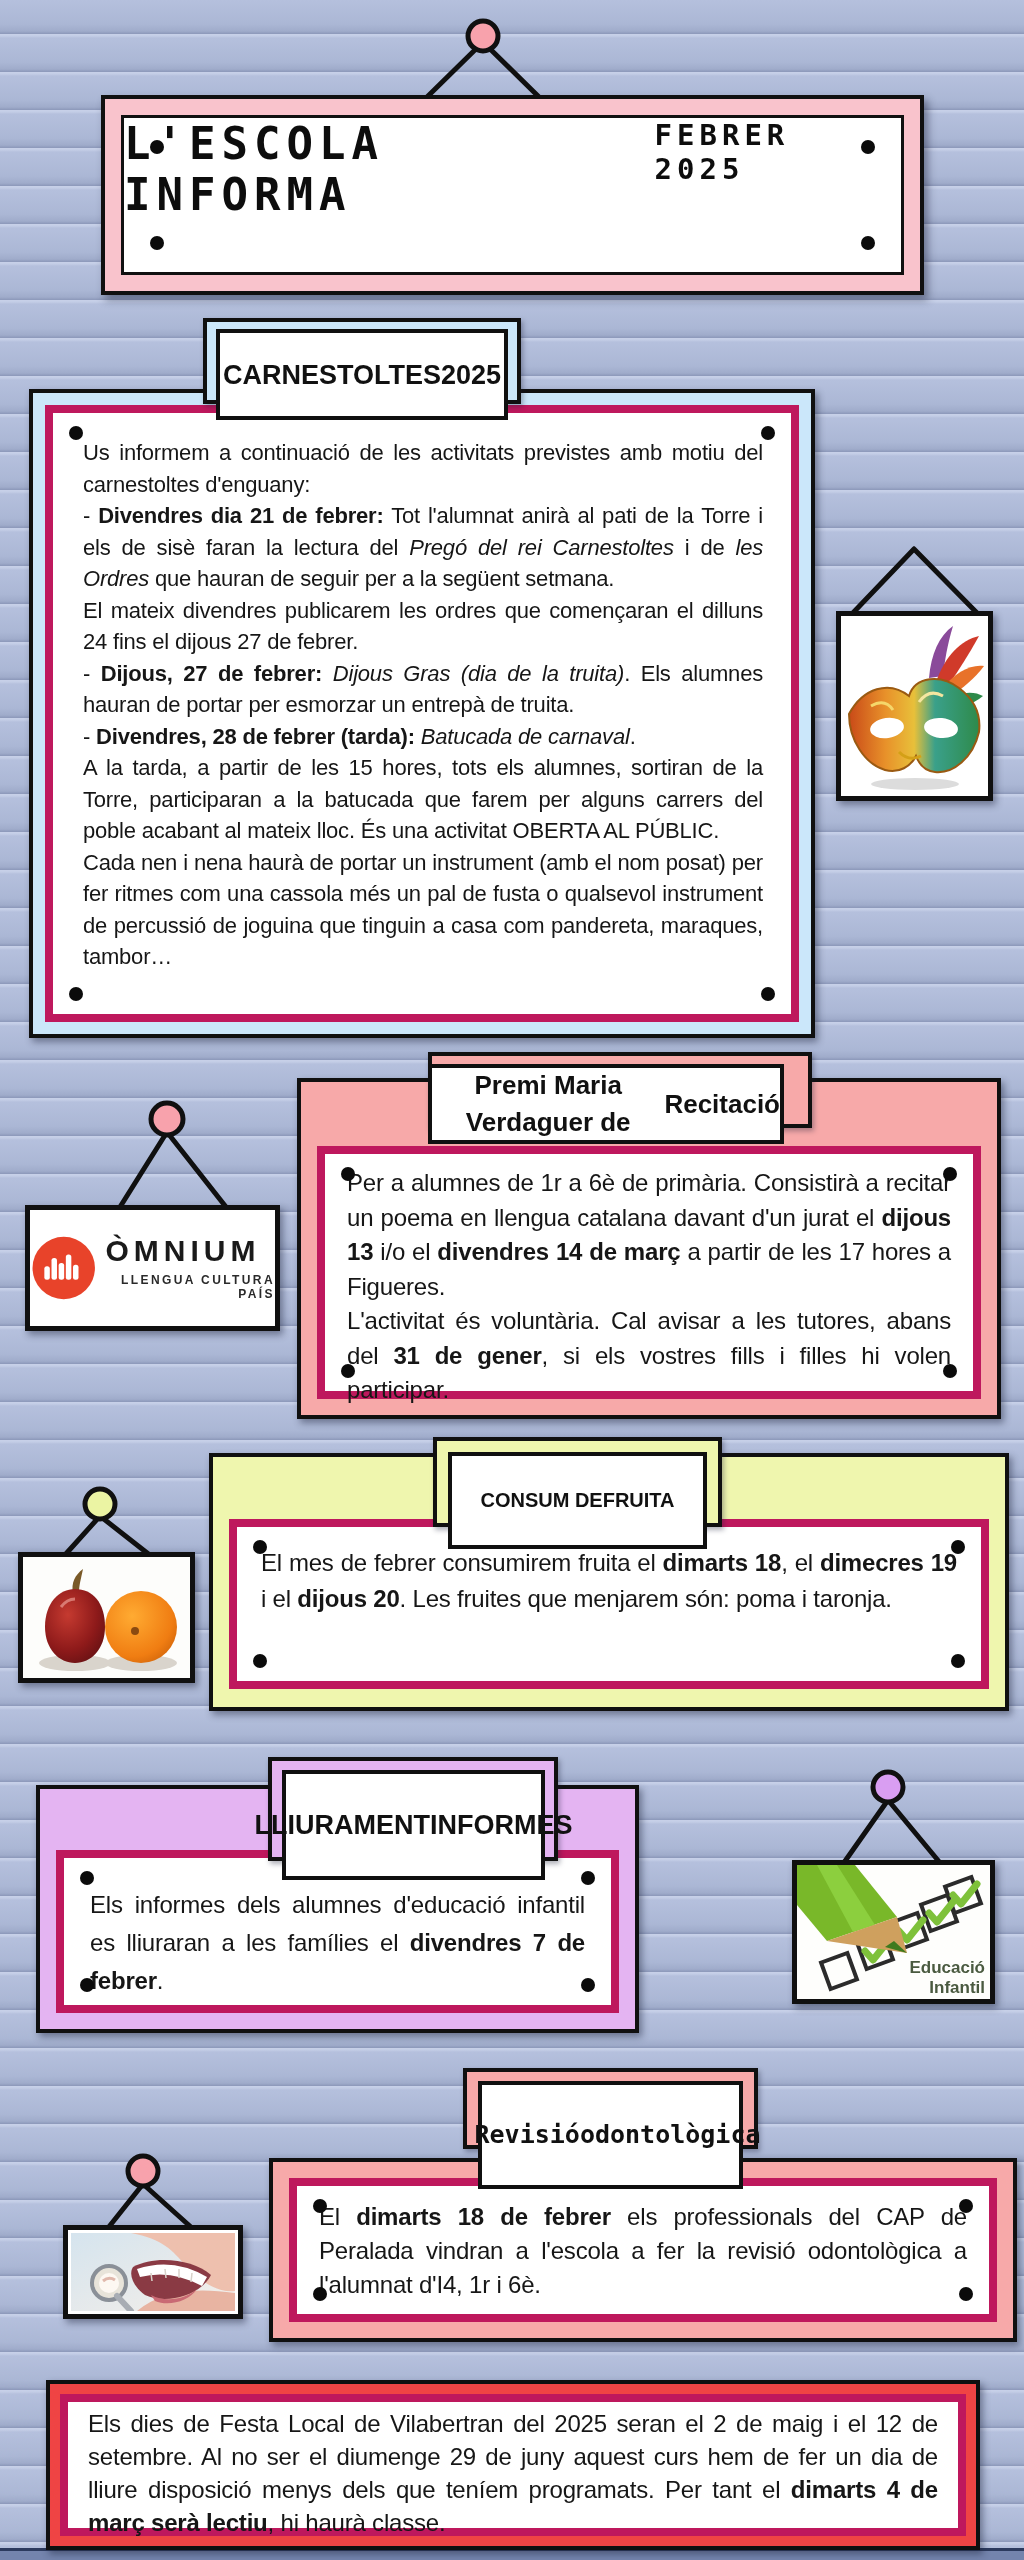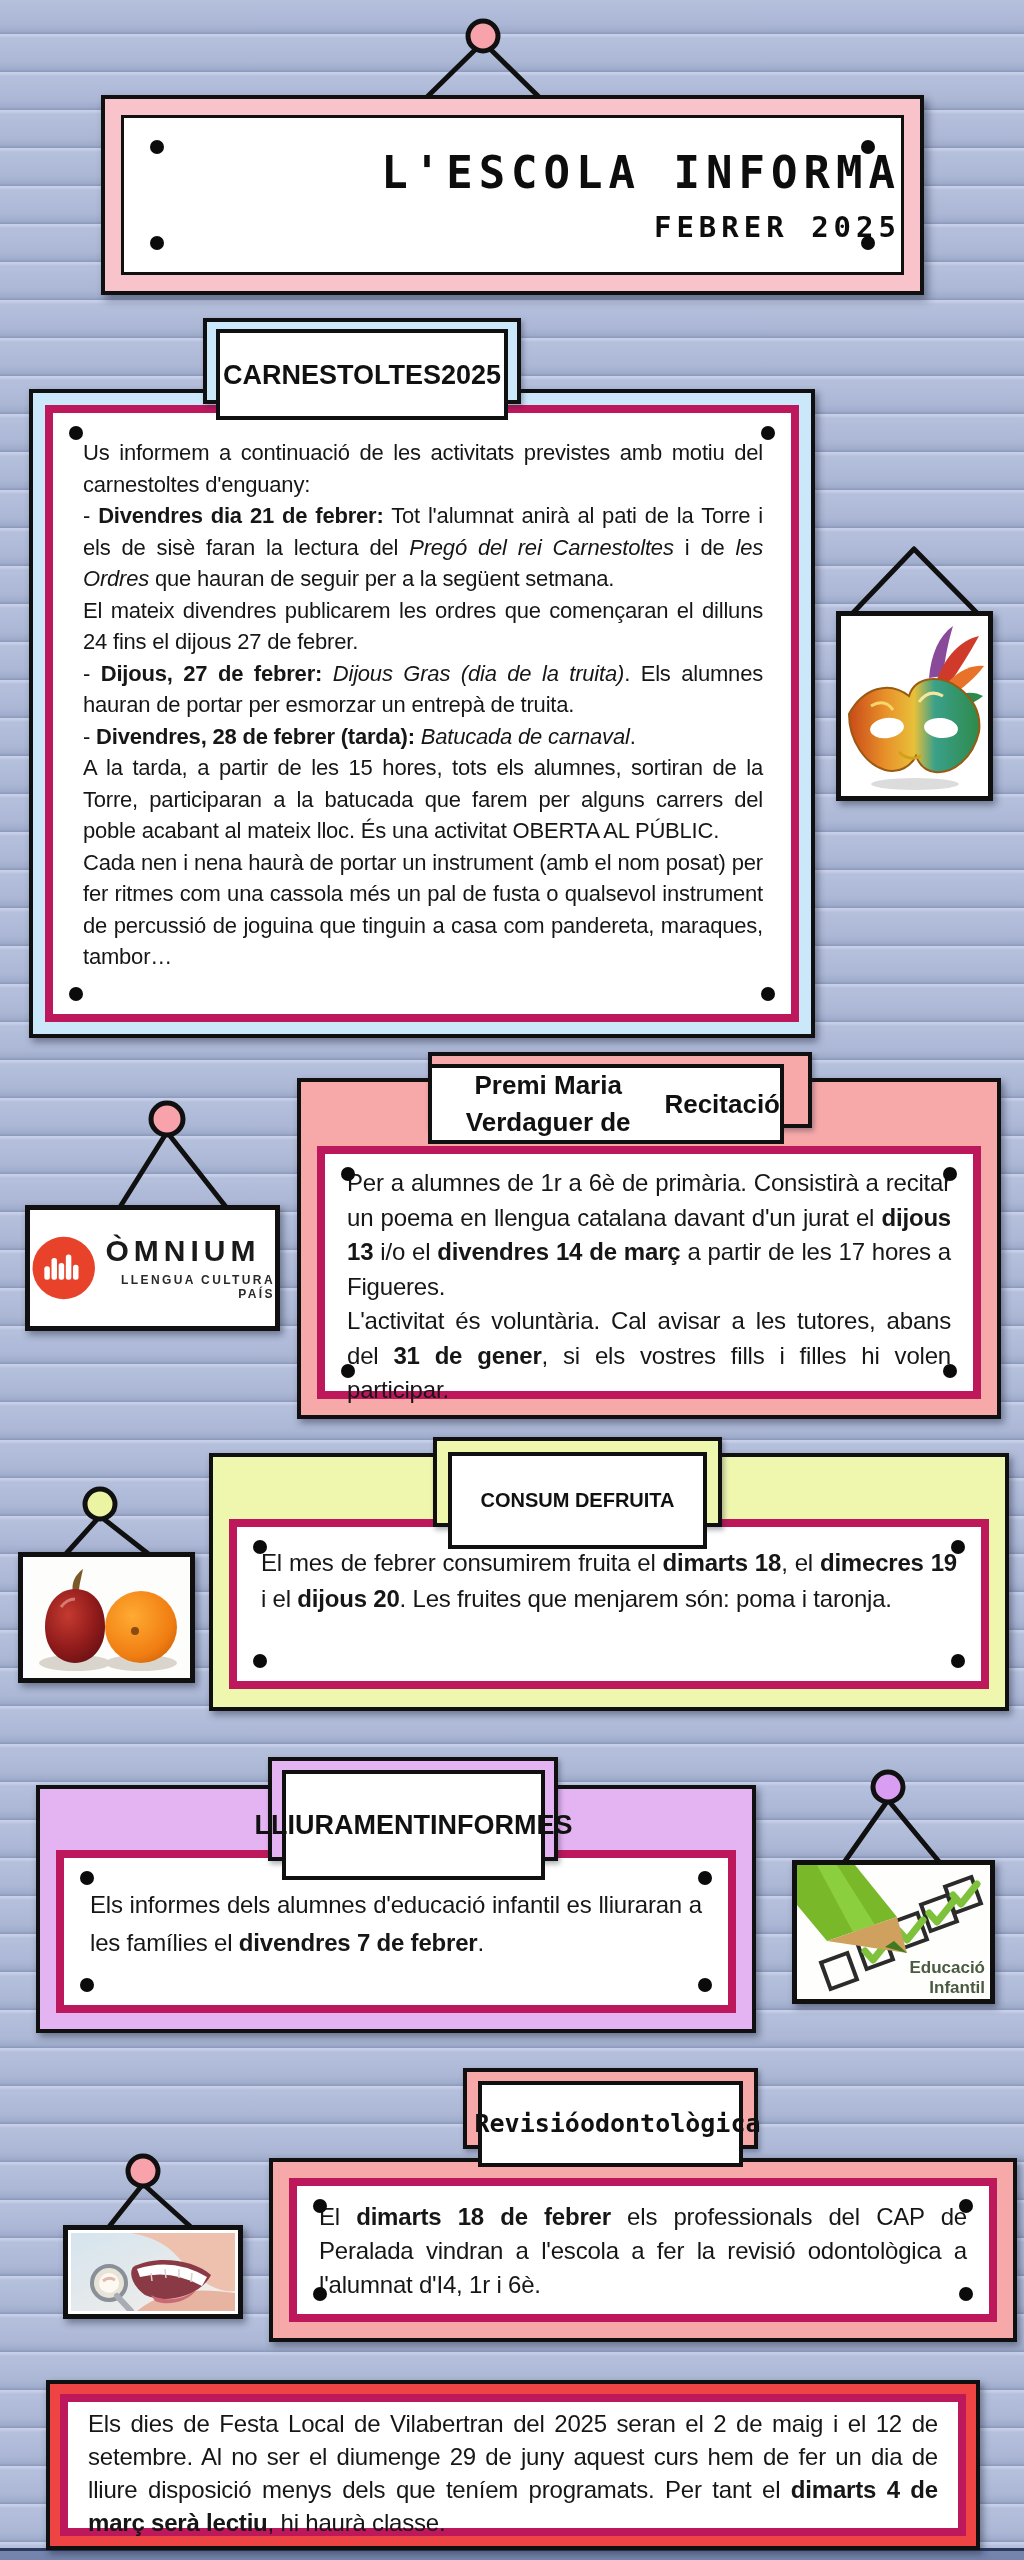--- a/index.html
+++ b/index.html
@@ -20,21 +20,21 @@
   .dot{position:absolute;width:14px;height:14px;border-radius:50%;background:#0b0b0b;z-index:5;}
   .dot.tl{left:16px;top:13px}.dot.tr{right:16px;top:13px}.dot.bl{left:16px;bottom:13px}.dot.br{right:16px;bottom:13px}
   .board .dot.tl{left:26px;top:22px}.board .dot.tr{right:26px;top:22px}
   .board .dot.bl{left:26px;bottom:22px}.board .dot.br{right:26px;bottom:22px}
   .body-text{position:relative;color:#161616;text-align:justify;letter-spacing:-0.2px;}
   .body-text .para{margin:0;}
   #hangers{position:absolute;left:0;top:0;z-index:1;pointer-events:none;}
   
   #title-board{left:101px;top:95px;width:823px;height:200px;z-index:2;position:absolute;border:4px solid #101010;box-sizing:border-box;box-shadow:4px 5px 8px rgba(25,30,55,.45);}
   #title-inner{position:absolute;left:16px;top:16px;right:16px;bottom:16px;background:#fff;border:3px solid #101010;
-     display:flex;flex-direction:column;align-items:flex-end;justify-content:center;gap:12px;}
+     display:flex;align-items:flex-start;justify-content:center;gap:12px;}
   #title-line1{font-family:"DejaVu Sans Mono",monospace;font-weight:bold;font-size:44px;letter-spacing:6px;color:#0d0d0d;}
   #title-line2{font-family:"DejaVu Sans Mono",monospace;font-weight:bold;font-size:29px;letter-spacing:5px;color:#0d0d0d;}
   
   #carn-back{left:203px;top:318px;width:318px;height:86px;}
   #carn-hdr{left:216px;top:329px;width:292px;height:91px;font-size:27px;line-height:36px;}
   #carn-panel{left:29px;top:389px;width:786px;height:649px;}
   #carn-wbox{left:12px;top:12px;right:12px;bottom:12px;}
   #carn-text{padding:24px 28px 0 30px;font-size:22px;line-height:31.5px;}
   
   #mask-frame{left:836px;top:611px;width:157px;height:190px;}
@@ -53,28 +53,28 @@
   #consum-back{left:433px;top:1437px;width:289px;height:90px;}
   #consum-hdr{left:448px;top:1452px;width:259px;height:97px;font-size:20px;line-height:37px;}
   #consum-panel{left:209px;top:1453px;width:800px;height:258px;}
   #consum-wbox{left:16px;top:62px;right:16px;bottom:18px;}
   #consum-text{padding:18px 24px;font-size:24px;line-height:36px;}
   
   #fruit-frame{left:18px;top:1552px;width:177px;height:131px;}
   
   #inf-back{left:268px;top:1757px;width:290px;height:104px;}
   #inf-hdr{left:282px;top:1770px;width:263px;height:110px;font-size:27px;line-height:38px;}
-  #inf-panel{left:36px;top:1785px;width:720px;height:248px;}
+  #inf-panel{left:36px;top:1785px;width:603px;height:248px;}
   #inf-wbox{left:16px;top:61px;right:16px;bottom:16px;}
   #inf-text{padding:28px 26px;font-size:24px;line-height:38px;}
   
   #pencil-frame{left:792px;top:1860px;width:203px;height:144px;}
   
   #odo-back{left:463px;top:2068px;width:295px;height:81px;}
-  #odo-hdr{left:478px;top:2081px;width:265px;height:86px;font-family:"DejaVu Sans Mono",monospace;font-size:25px;line-height:34px;padding-left:14px;}
+  #odo-hdr{left:478px;top:2081px;width:265px;height:108px;font-family:"DejaVu Sans Mono",monospace;font-size:25px;line-height:34px;padding-left:14px;}
   #odo-panel{left:269px;top:2158px;width:748px;height:184px;}
   #odo-wbox{left:16px;top:16px;right:16px;bottom:16px;}
   #odo-text{padding:14px 22px;font-size:24px;line-height:34px;}
   
   #teeth-frame{left:63px;top:2225px;width:180px;height:94px;padding:3px;}
   
   #bottom-panel{left:46px;top:2380px;width:934px;height:170px;}
   #bottom-wbox{left:10px;top:10px;right:10px;bottom:10px;}
   #bottom-text{padding:5px 20px;font-size:24px;line-height:33px;}
   #footer-strip{position:absolute;left:0;top:2548px;width:1024px;height:12px;background:#7484ad;border-top:3px solid #2c3a5e;z-index:0;}

